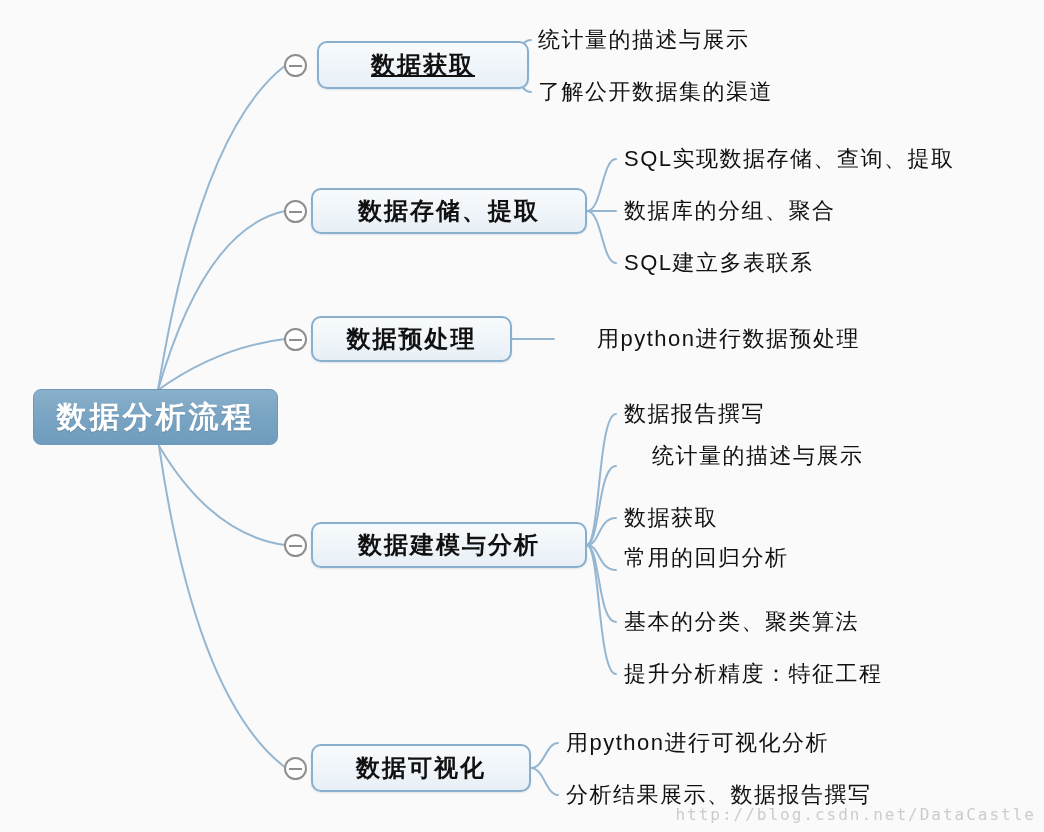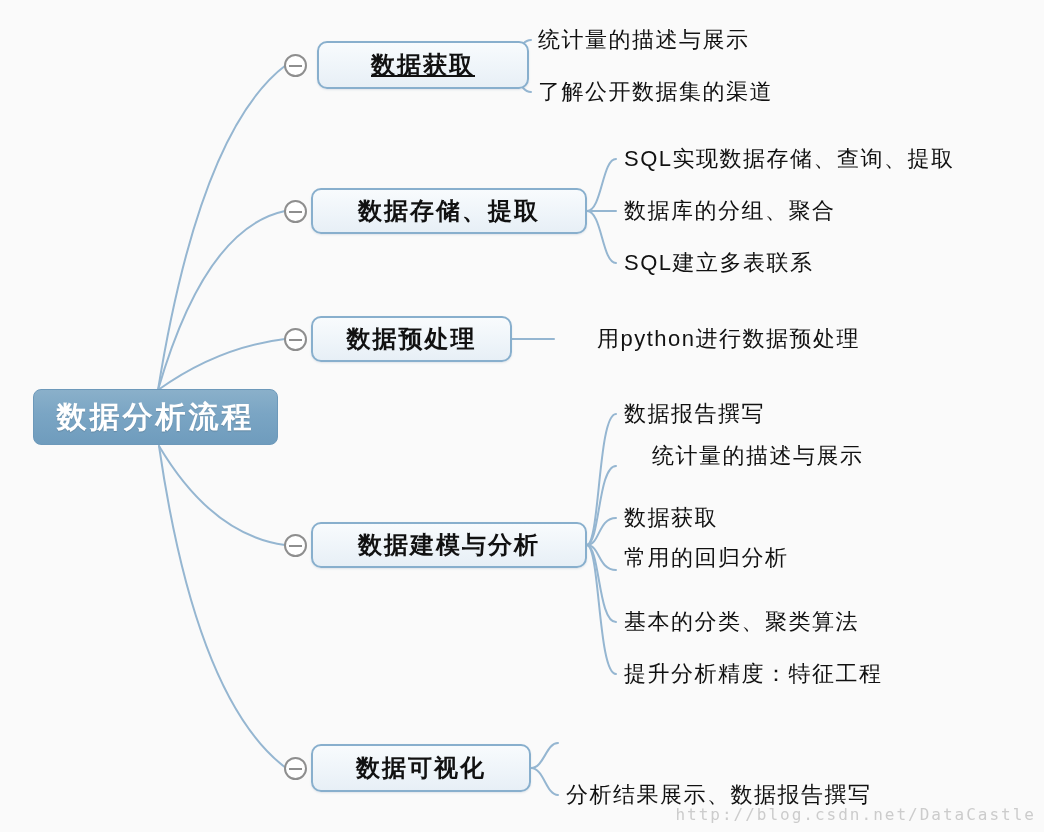--- a/index.html
+++ b/index.html
@@ -144,17 +144,18 @@
 
   <div class="leaf" style="left:562px;top:339px;margin-left:35px;">用python进行数据预处理</div>
 
   <div class="leaf" style="left:624px;top:414px;">数据报告撰写</div>
   <div class="leaf" style="left:624px;top:456px;margin-left:28px;">统计量的描述与展示</div>
   <div class="leaf" style="left:624px;top:518px;">数据获取</div>
   <div class="leaf" style="left:624px;top:558px;">常用的回归分析</div>
   <div class="leaf" style="left:624px;top:622px;">基本的分类、聚类算法</div>
   <div class="leaf" style="left:624px;top:674px;">提升分析精度：特征工程</div>
 
+  <div class="leaf" style="left:566px;top:743px;">用python进行可视化分析</div>
   <div class="leaf" style="left:566px;top:795px;">分析结果展示、数据报告撰写</div>
 
   <div class="watermark">http://blog.csdn.net/DataCastle</div>
 
 </div>
 
 </body></html>

